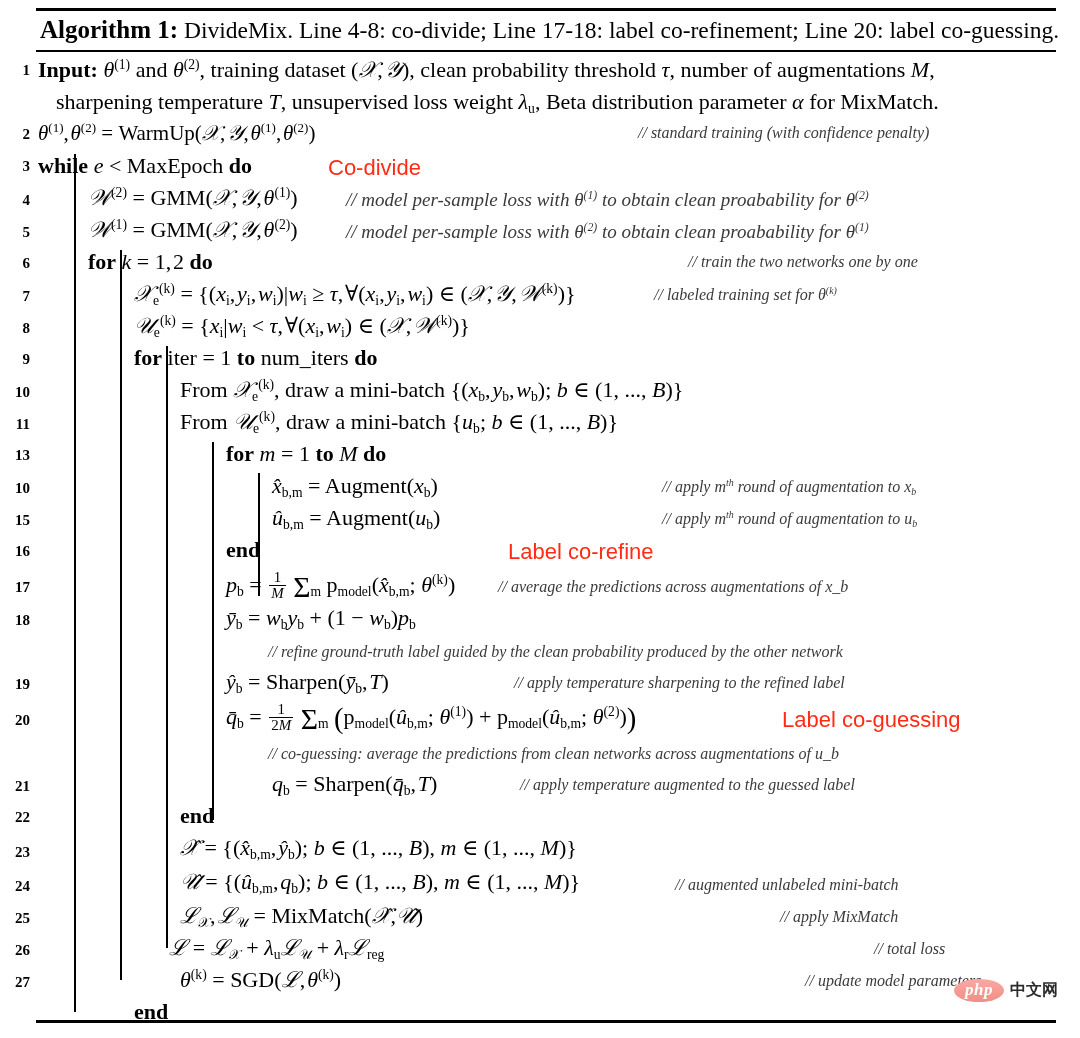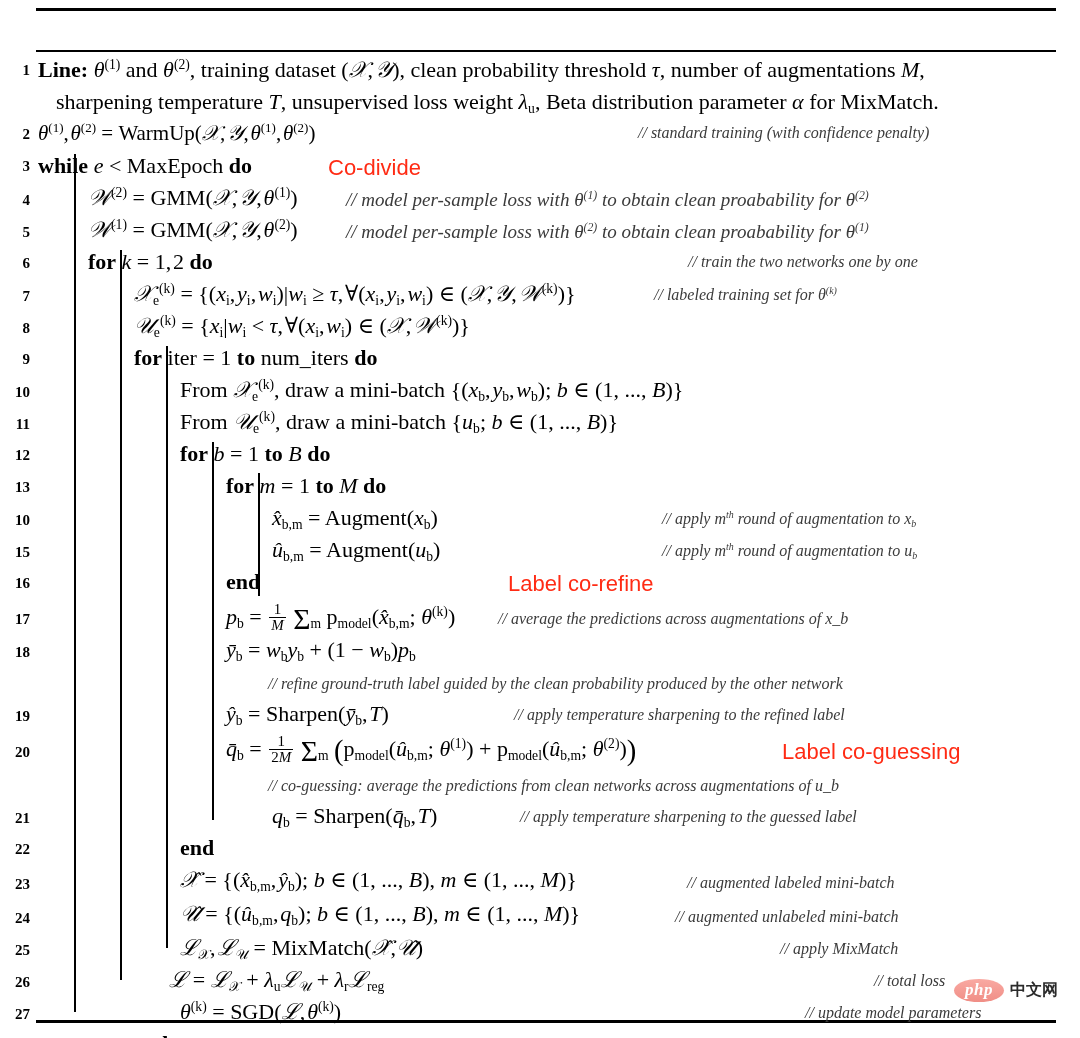--- a/index.html
+++ b/index.html
@@ -158,33 +158,37 @@
 </style>
 </head>
 <body>
 
 <div id="algo">
 
   <div class="rule-top-thick"></div>
   <div class="rule-title-bottom"></div>
   <div class="rule-bottom-thick"></div>
 
+  <div class="caption">
+    <span class="algo-kw">Algorithm 1:</span>
+    <span>DivideMix. Line 4-8: co-divide; Line 17-18: label co-refinement; Line 20: label co-guessing.</span>
+  </div>
 
   <div class="lines">
 
     <div style="position:absolute;left:74px;top:96px;height:858px;width:1.6px;background:#000"></div>
     <div style="position:absolute;left:120px;top:192px;height:730px;width:1.6px;background:#000"></div>
     <div style="position:absolute;left:166px;top:288px;height:602px;width:1.6px;background:#000"></div>
     <div style="position:absolute;left:212px;top:384px;height:378px;width:1.6px;background:#000"></div>
     <div style="position:absolute;left:258px;top:415px;height:123px;width:1.6px;background:#000"></div>
 
     <div class="row" style="height:63px">
       <span class="lineno" style="top:4px">1</span>
       <div class="content" style="position:absolute;left:0;top:0;">
-        <span class="kw">Line:</span>
+        <span class="kw">Input:</span>
         <span>
           <span class="mi">θ</span><span class="sup">(1)</span> <span class="rm">and</span>
           <span class="mi">θ</span><span class="sup">(2)</span>, training dataset
           (<span class="cal">𝒳</span>, <span class="cal">𝒴</span>), clean probability threshold
           <span class="mi">τ</span>, number of augmentations <span class="mi">M</span>,
         </span>
       </div>
       <div class="content" style="position:absolute;left:18px;top:32px;">
         <span>
           sharpening temperature <span class="mi">T</span>, unsupervised loss weight
@@ -290,28 +294,20 @@
 
     <div class="row" style="height:32px">
       <span class="lineno" style="top:6px">11</span>
       <div class="content" style="position:absolute;left:142px;top:0;">
         <span>
           <span class="rm">From</span> <span class="cal">𝒰</span><span class="sub">e</span><span class="sup">(k)</span>, <span class="rm">draw a mini-batch</span> {<span class="mi">u</span><span class="sub">b</span>; <span class="mi">b</span> ∈ (1, ..., <span class="mi">B</span>)}
         </span>
       </div>
     </div>
 
-    <div class="row" style="height:32px">
-      <span class="lineno" style="top:5px">12</span>
-      <div class="content" style="position:absolute;left:142px;top:0;">
-        <span>
-          <span class="kw">for</span> <span class="mi">b</span> = 1 <span class="kw">to</span> <span class="mi">B</span> <span class="kw">do</span>
-        </span>
-      </div>
-    </div>
 
     <div class="row" style="height:32px">
       <span class="lineno" style="top:5px">13</span>
       <div class="content" style="position:absolute;left:188px;top:0;">
         <span>
           <span class="kw">for</span> <span class="mi">m</span> = 1 <span class="kw">to</span> <span class="mi">M</span> <span class="kw">do</span>
         </span>
       </div>
     </div>
 
@@ -403,38 +399,37 @@
         <span class="cmt">// co-guessing: average the predictions from clean networks across augmentations of u_b</span>
       </div>
     </div>
 
     <div class="row" style="height:32px">
       <span class="lineno" style="top:6px">21</span>
       <div class="content" style="position:absolute;left:234px;top:0;">
         <span>
           <span class="mi">q</span><span class="sub">b</span> = <span class="rm">Sharpen</span>(<span class="mi">q̄</span><span class="sub">b</span>, <span class="mi">T</span>)
         </span>
-        <span class="cmt" style="position:absolute;left:248px;top:4px">// apply temperature sharpening to the guessed label</span>
+        <span class="cmt" style="position:absolute;left:248px;top:4px">// apply temperature augmented to the guessed label</span>
       </div>
     </div>
 
     <div class="row" style="height:32px">
       <span class="lineno" style="top:5px">22</span>
       <div class="content" style="position:absolute;left:142px;top:0;">
         <span class="kw">end</span>
       </div>
     </div>
 
     <div class="row" style="height:34px">
       <span class="lineno" style="top:8px">23</span>
       <div class="content" style="position:absolute;left:142px;top:0;">
         <span>
           <span class="cal">𝒳̂</span> = {(<span class="mi">x̂</span><span class="sub">b,m</span>, <span class="mi">ŷ</span><span class="sub">b</span>); <span class="mi">b</span> ∈ (1, ..., <span class="mi">B</span>), <span class="mi">m</span> ∈ (1, ..., <span class="mi">M</span>)}
         </span>
-        <span class="cmt" style="position:absolute;left:507px;top:6px">// augmented labeled mini-batch</span>
       </div>
     </div>
 
     <div class="row" style="height:34px">
       <span class="lineno" style="top:8px">24</span>
       <div class="content" style="position:absolute;left:142px;top:0;">
         <span>
           <span class="cal">𝒰̂</span> = {(<span class="mi">û</span><span class="sub">b,m</span>, <span class="mi">q</span><span class="sub">b</span>); <span class="mi">b</span> ∈ (1, ..., <span class="mi">B</span>), <span class="mi">m</span> ∈ (1, ..., <span class="mi">M</span>)}
         </span>
         <span class="cmt" style="position:absolute;left:495px;top:6px">// augmented unlabeled mini-batch</span>

